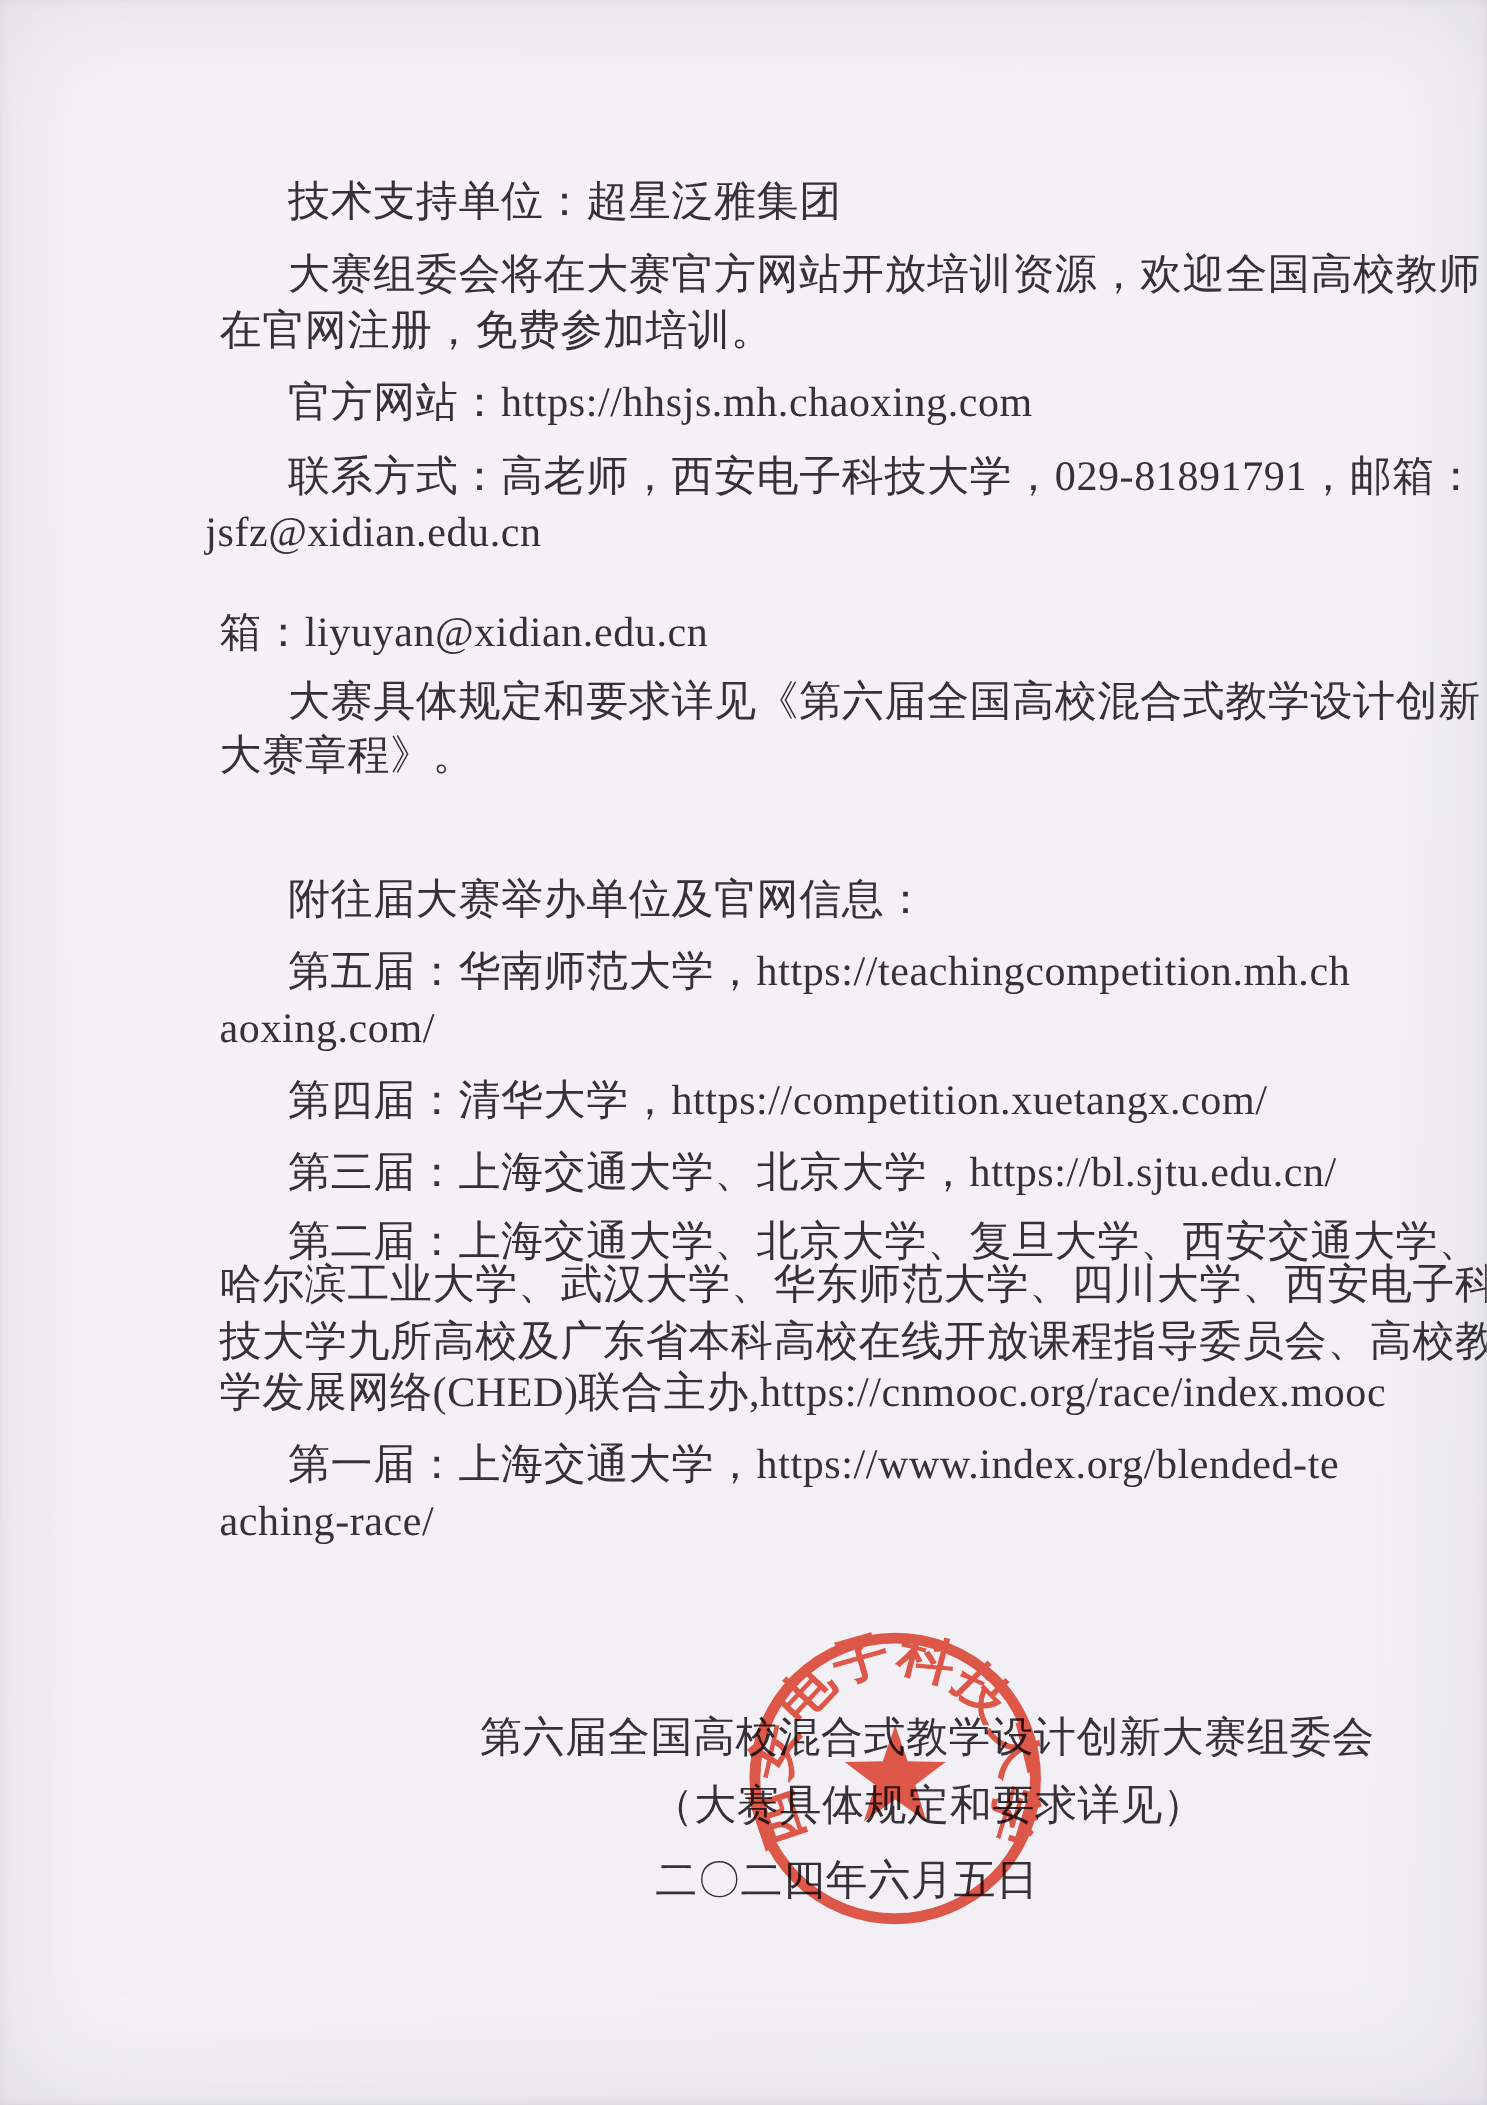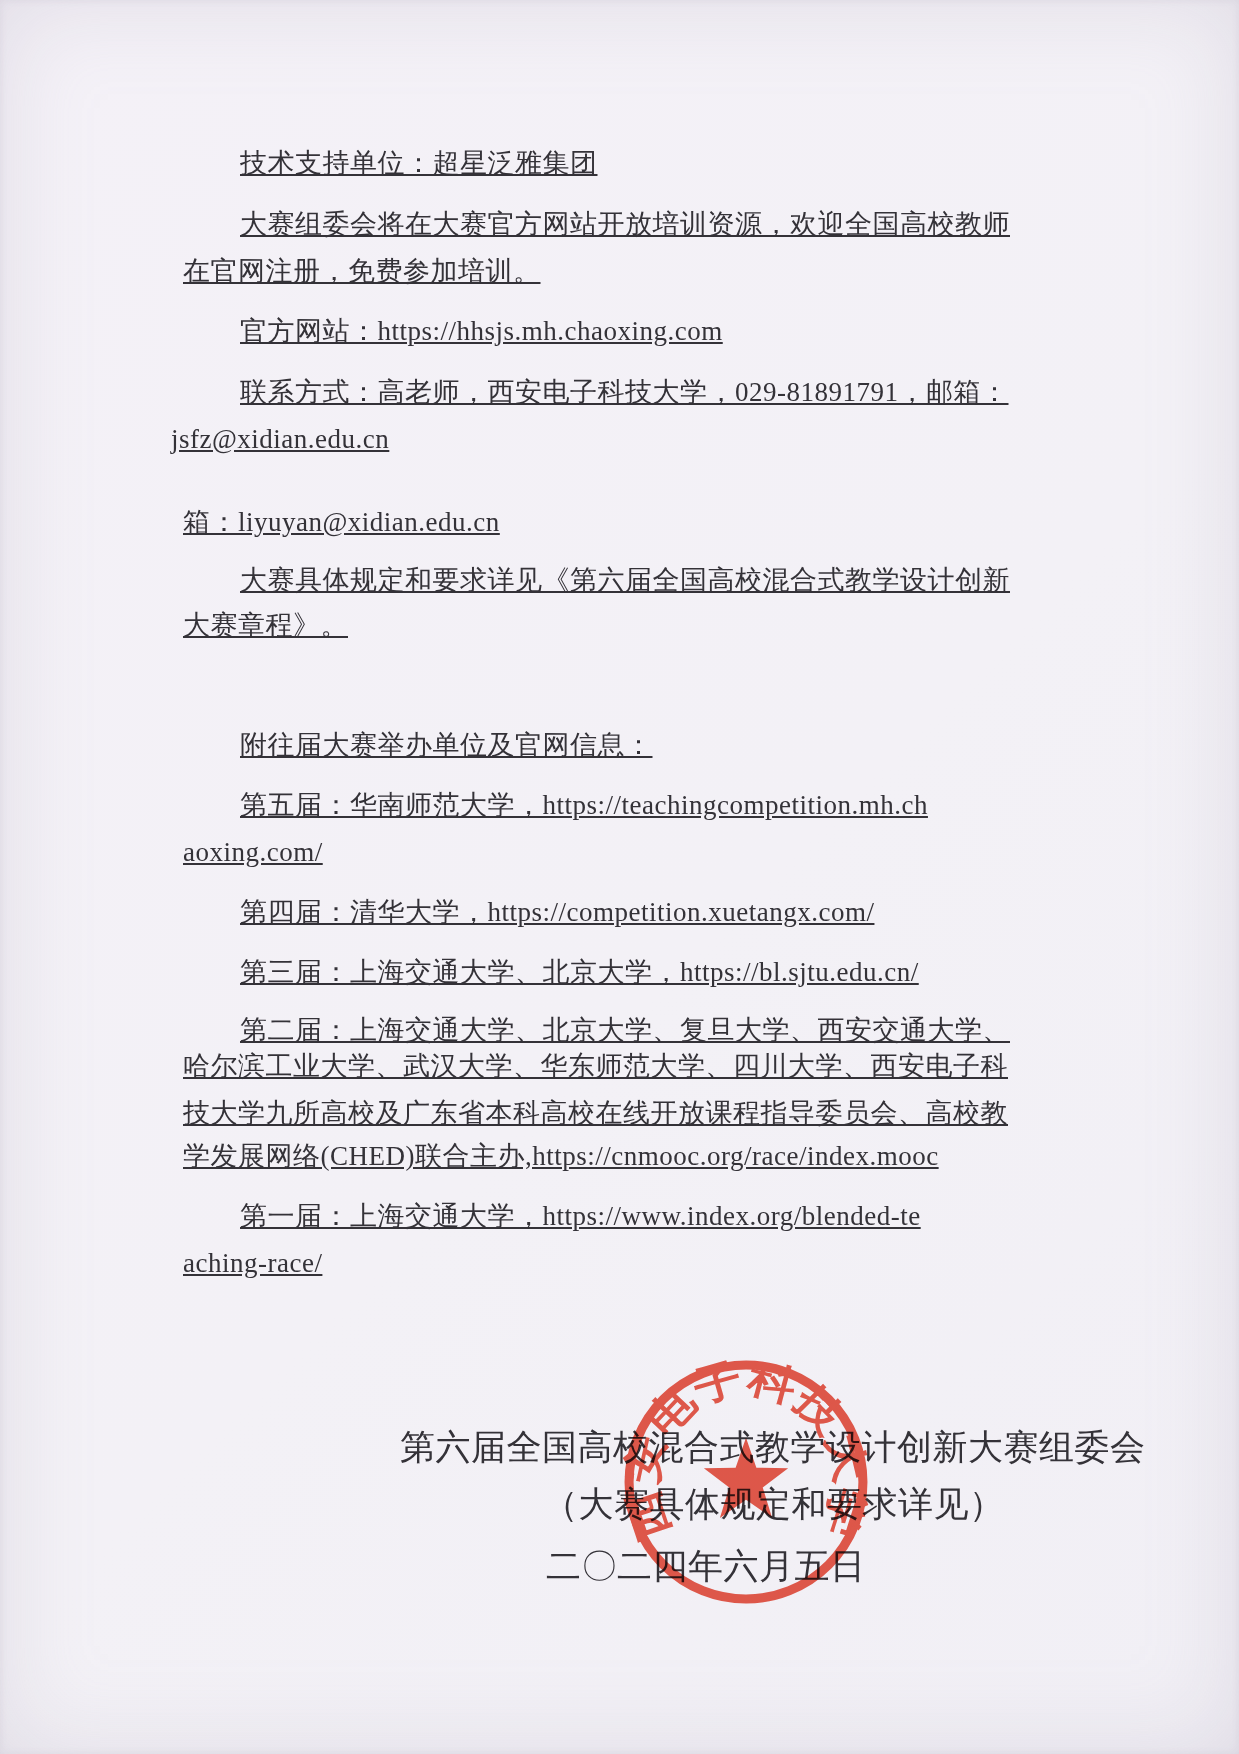--- a/index.html
+++ b/index.html
@@ -8,25 +8,24 @@
     width:1239px;height:1754px;
     margin:0 auto;
     background:linear-gradient(135deg,#f4f1f7 0%,#f3f1f6 55%,#f1eff5 100%);
     box-shadow:inset 0 0 90px rgba(175,168,185,0.28), inset 0 0 8px rgba(160,150,170,0.18);
     overflow:hidden;
     font-family:"Liberation Serif","DejaVu Serif",serif;
     color:#343238;
   }
   .ln{
     position:absolute;
-    font-size:27px;
+    font-size:35px;
     line-height:1.15;
     white-space:nowrap;
     letter-spacing:0.5px;
-    text-decoration:underline;
   }
   .sig{
     position:absolute;
     font-size:35px;
     white-space:nowrap;
     letter-spacing:0.5px;
   }
   .seal{
     position:absolute;
     left:620px;top:1355px;

